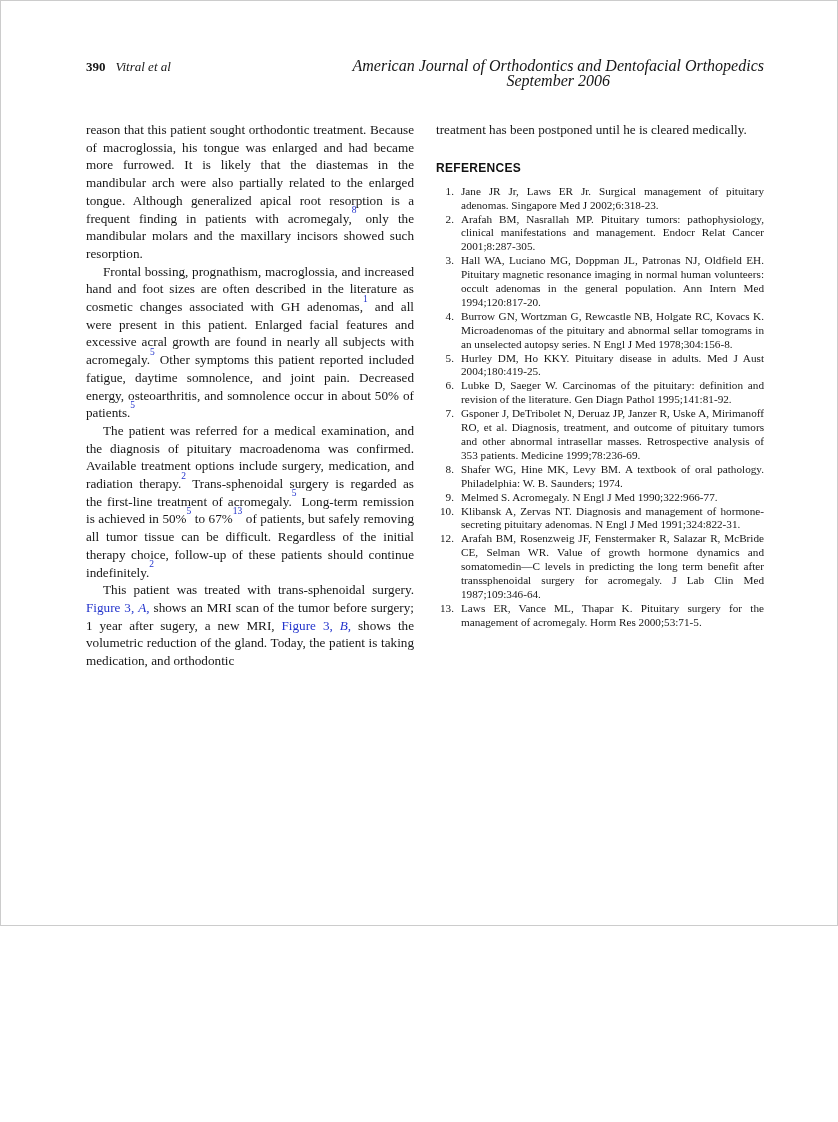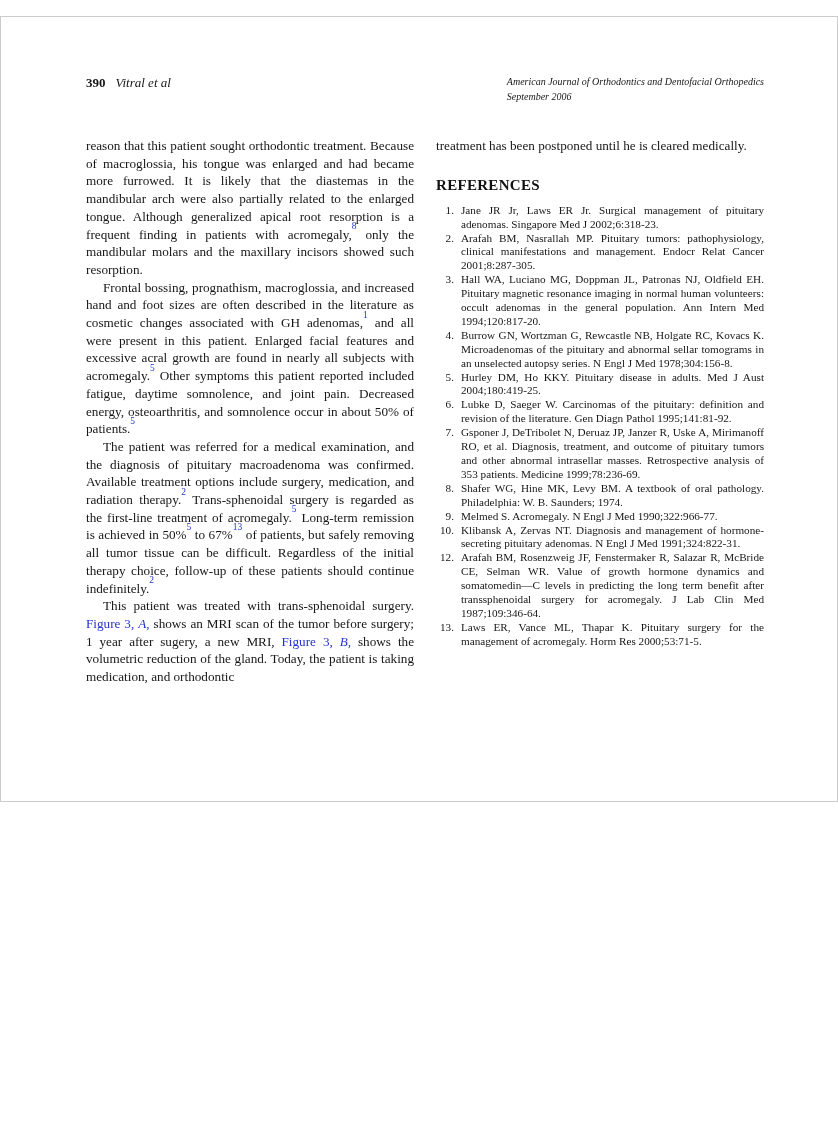--- a/index.html
+++ b/index.html
@@ -1,40 +1,39 @@
 <!DOCTYPE html>
 <html style="--link: #2233cc;"><head>
 <meta charset="utf-8">
 <style>
   html, body { margin: 0; padding: 0; background: #ffffff; }
   .page {
     position: relative;
     width: 838px;
-    height: 786px;
+    height: 926px;
     background: #ffffff;
     box-sizing: border-box;
     border: 1px solid #cccccc;
     overflow: hidden;
     font-family: "Liberation Serif", "DejaVu Serif", serif;
     color: #161616;
-    margin-top: 16px;
   }
   .page-header {
     position: absolute;
     top: 58px;
     left: 85px;
     right: 73px;
     display: flex;
     justify-content: space-between;
     align-items: flex-start;
   }
   .hdr-left { font-size: 13px; white-space: nowrap; }
   .page-num { font-weight: bold; margin-right: 10px; }
   .running-authors { font-style: italic; }
-  .hdr-right { text-align: left; font-style: italic; font-size: 10px; line-height: 14.5px; }
+  .hdr-right { text-align: center; font-style: italic; font-size: 16px; line-height: 14.5px; }
   .columns {
     position: absolute;
     top: 120px;
     left: 85px;
     right: 73px;
     display: flex;
     gap: 22px;
   }
   .col { flex: 1 1 0; min-width: 0; }
   .body-para {
@@ -48,22 +47,22 @@
     color: var(--link, #2233cc);
     font-size: 9.5px;
     position: relative;
     top: -0.42em;
     line-height: 0;
   }
   .figlink { color: var(--link, #2233cc); }
   .figlink.it { font-style: italic; }
   .refs-heading {
     margin: 22px 0 10px 0;
-    font-family: Liberation Serif, serif;
-    font-size: 15px;
+    font-family: Liberation Sans, sans-serif;
+    font-size: 12px;
     font-weight: bold;
     letter-spacing: 0.3px;
     color: #111111;
   }
   .refs-list {
     list-style: none;
     margin: 0;
     padding: 0;
   }
   .ref-item {

